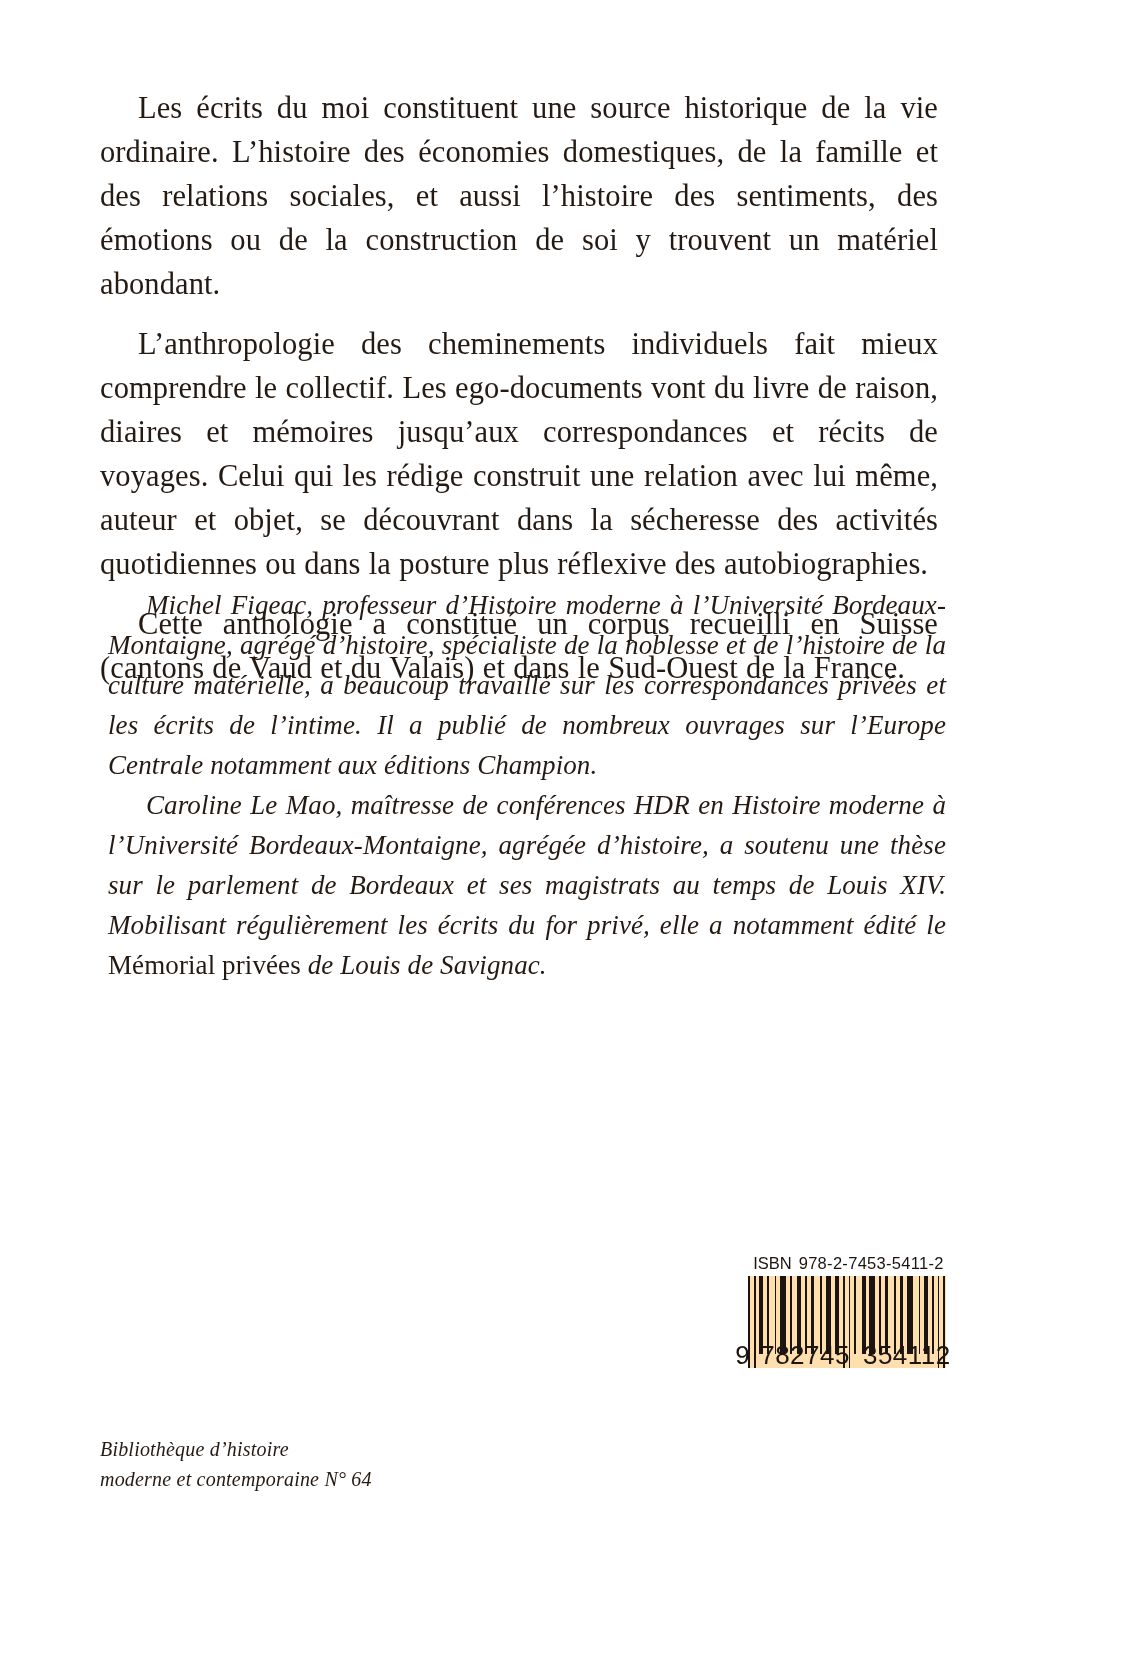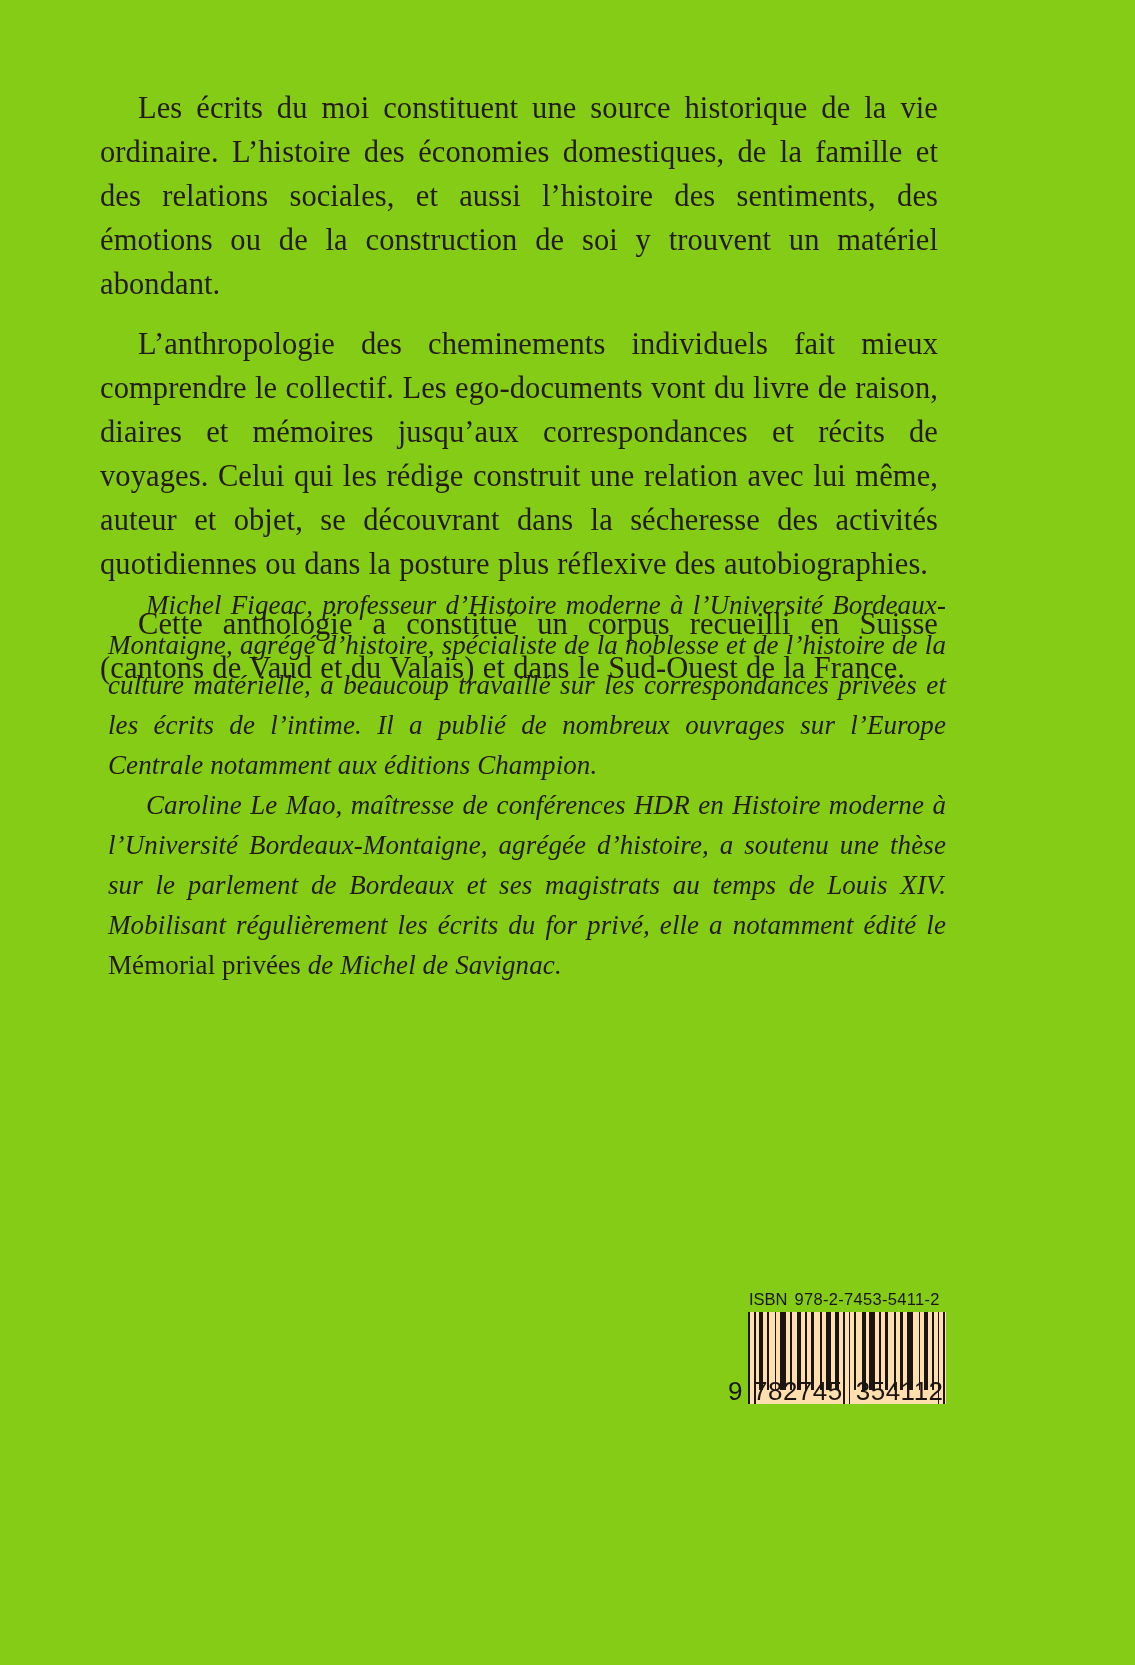--- a/index.html
+++ b/index.html
@@ -12,21 +12,21 @@
     background: #FEDFAD;
     font-family: "Liberation Serif", "DejaVu Serif", serif;
     color: #241a12;
     overflow: hidden;
     position: relative;
   }
 
   .page {
     position: absolute;
     inset: 0;
-    background: #84cc16;
+    background: #ffffff;
   }
 
   
   .blurb {
     position: absolute;
     left: 100px;
     top: 86px;
     width: 838px;
   }
   .blurb p {
@@ -72,22 +72,23 @@
     line-height: 30px;
     font-family: "Liberation Serif", "DejaVu Serif", serif;
     letter-spacing: 0.2px;
   }
   .series div { white-space: nowrap; }
 
   
   .barcode-block {
     position: absolute;
     left: 748px;
-    top: 1290px;
+    top: 1254px;
     width: 200px;
+    text-align: center;
   }
   .isbn-line {
     font-family: "Liberation Sans", "DejaVu Sans", sans-serif;
     font-size: 16.5px;
     letter-spacing: 0.3px;
     color: #1b1410;
     white-space: nowrap;
     margin-bottom: 3px;
     padding-left: 1px;
   }
@@ -140,23 +141,27 @@
 <div class="page">
 
   <div class="blurb">
     <p>Les écrits du moi constituent une source historique de la vie ordinaire. L’histoire des économies domestiques, de la famille et des relations sociales, et aussi l’histoire des sentiments, des émotions ou de la construction de soi y trouvent un matériel abondant.</p>
     <p>L’anthropologie des cheminements individuels fait mieux comprendre le collectif. Les ego-documents vont du livre de raison, diaires et mémoires jusqu’aux correspondances et récits de voyages. Celui qui les rédige construit une relation avec lui même, auteur et objet, se découvrant dans la sécheresse des activités quotidiennes ou dans la posture plus réflexive des autobiographies.</p>
     <p>Cette anthologie a constitué un corpus recueilli en Suisse (cantons de Vaud et du Valais) et dans le Sud-Ouest de la France.</p>
   </div>
 
   <div class="bios">
     <p>Michel Figeac, professeur d’Histoire moderne à l’Université Bordeaux-Montaigne, agrégé d’histoire, spécialiste de la noblesse et de l’histoire de la culture matérielle, a beaucoup travaillé sur les correspondances privées et les écrits de l’intime. Il a publié de nombreux ouvrages sur l’Europe Centrale notamment aux éditions Champion.</p>
-    <p><span>Caroline Le Mao, maîtresse de conférences HDR en Histoire moderne à l’Université Bordeaux-Montaigne, agrégée d’histoire, a soutenu une thèse sur le parlement de Bordeaux et ses magistrats au temps de Louis XIV. Mobilisant régulièrement les écrits du for privé, elle a notamment édité le </span><span class="roman">Mémorial privées</span><span> de Michel de Savignac.</span></p>
-  </div>
-
+    <p><span>Caroline Le Mao, maîtresse de conférences HDR en Histoire moderne à l’Université Bordeaux-Montaigne, agrégée d’histoire, a soutenu une thèse sur le parlement de Bordeaux et ses magistrats au temps de Louis XIV. Mobilisant régulièrement les écrits du for privé, elle a notamment édité le </span><span class="roman">Mémorial privées</span><span> de Louis de Savignac.</span></p>
+  </div>
+
+  <div class="series">
+    <div>Bibliothèque d’histoire</div>
+    <div>moderne et contemporaine N° 64</div>
+  </div>
 
   <div class="barcode-block">
     <div class="isbn-line">
       <span class="isbn-label">ISBN</span><span>978-2-7453-5411-2</span>
     </div>
     <div class="barcode">
       <div class="bars">
         <i class="w1 tall"></i>
           <i class="sp w1"></i>
           <i class="w1 tall"></i>

